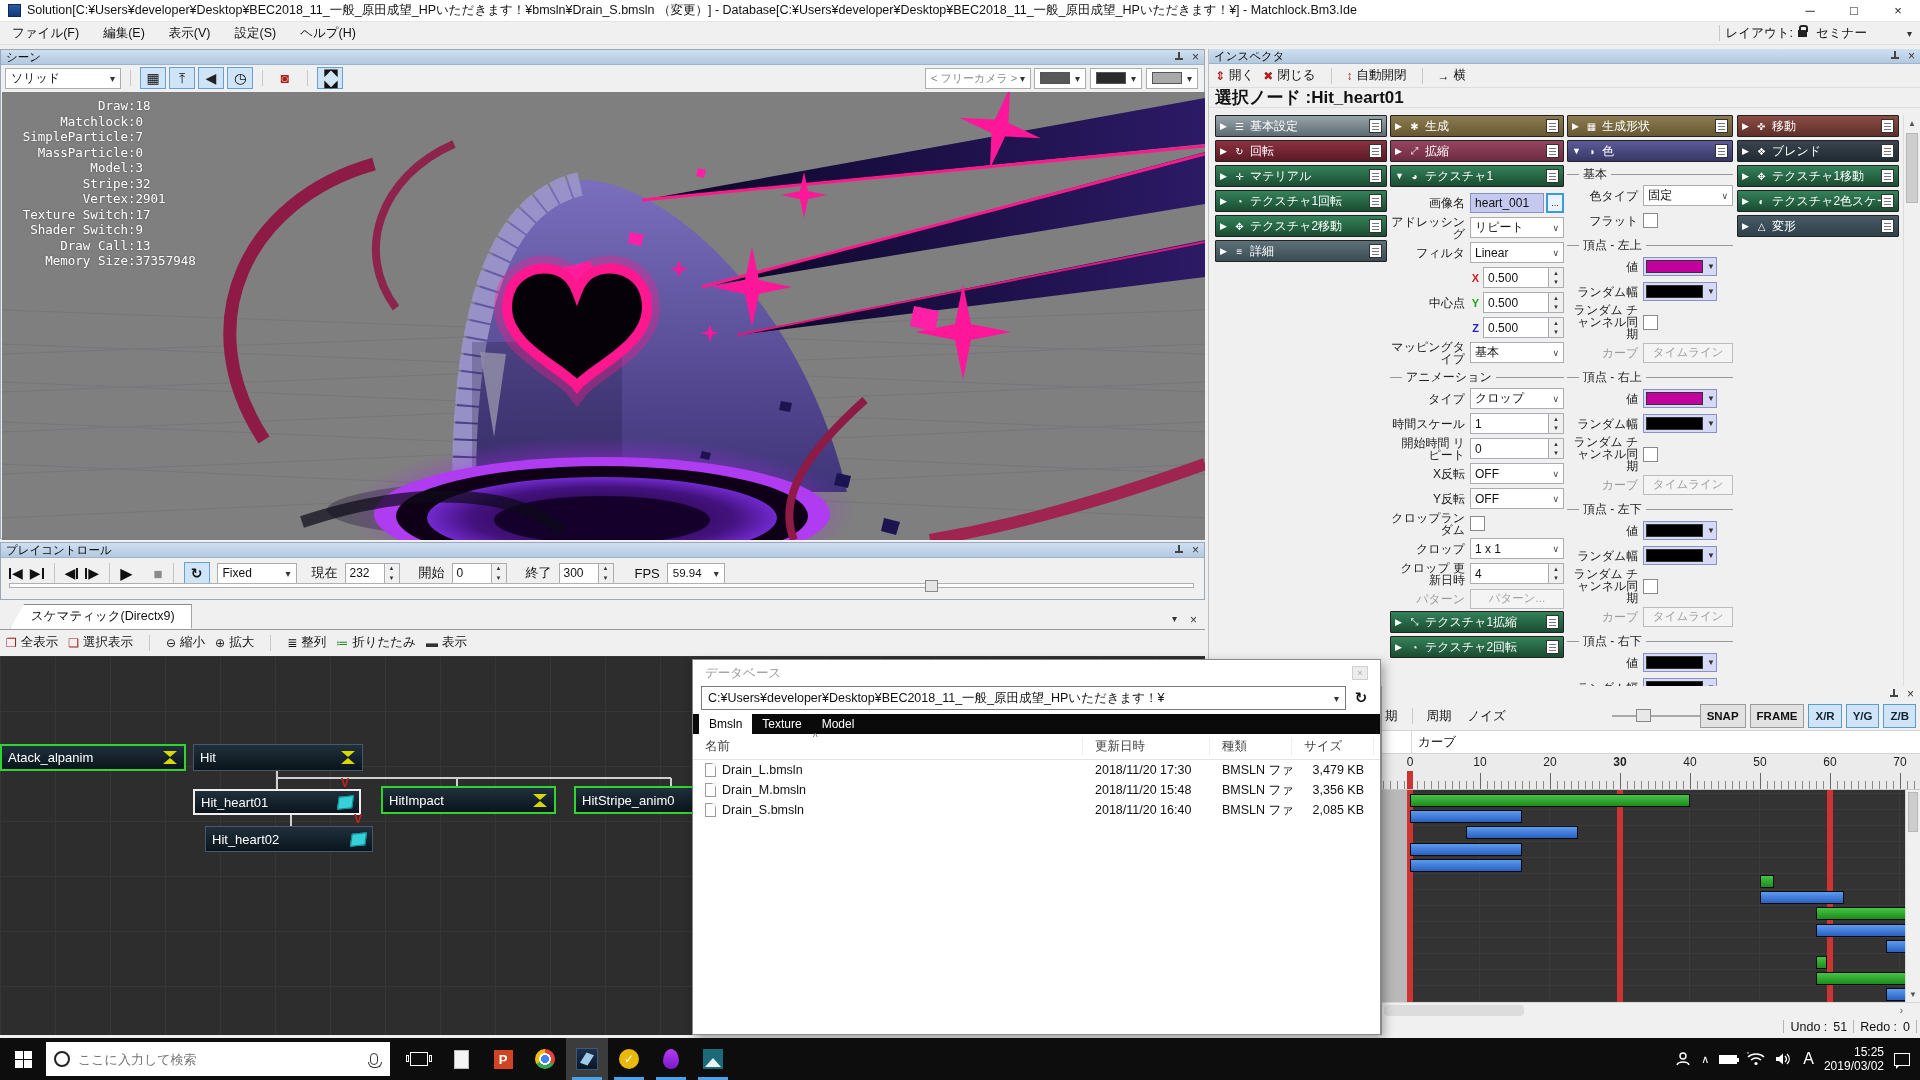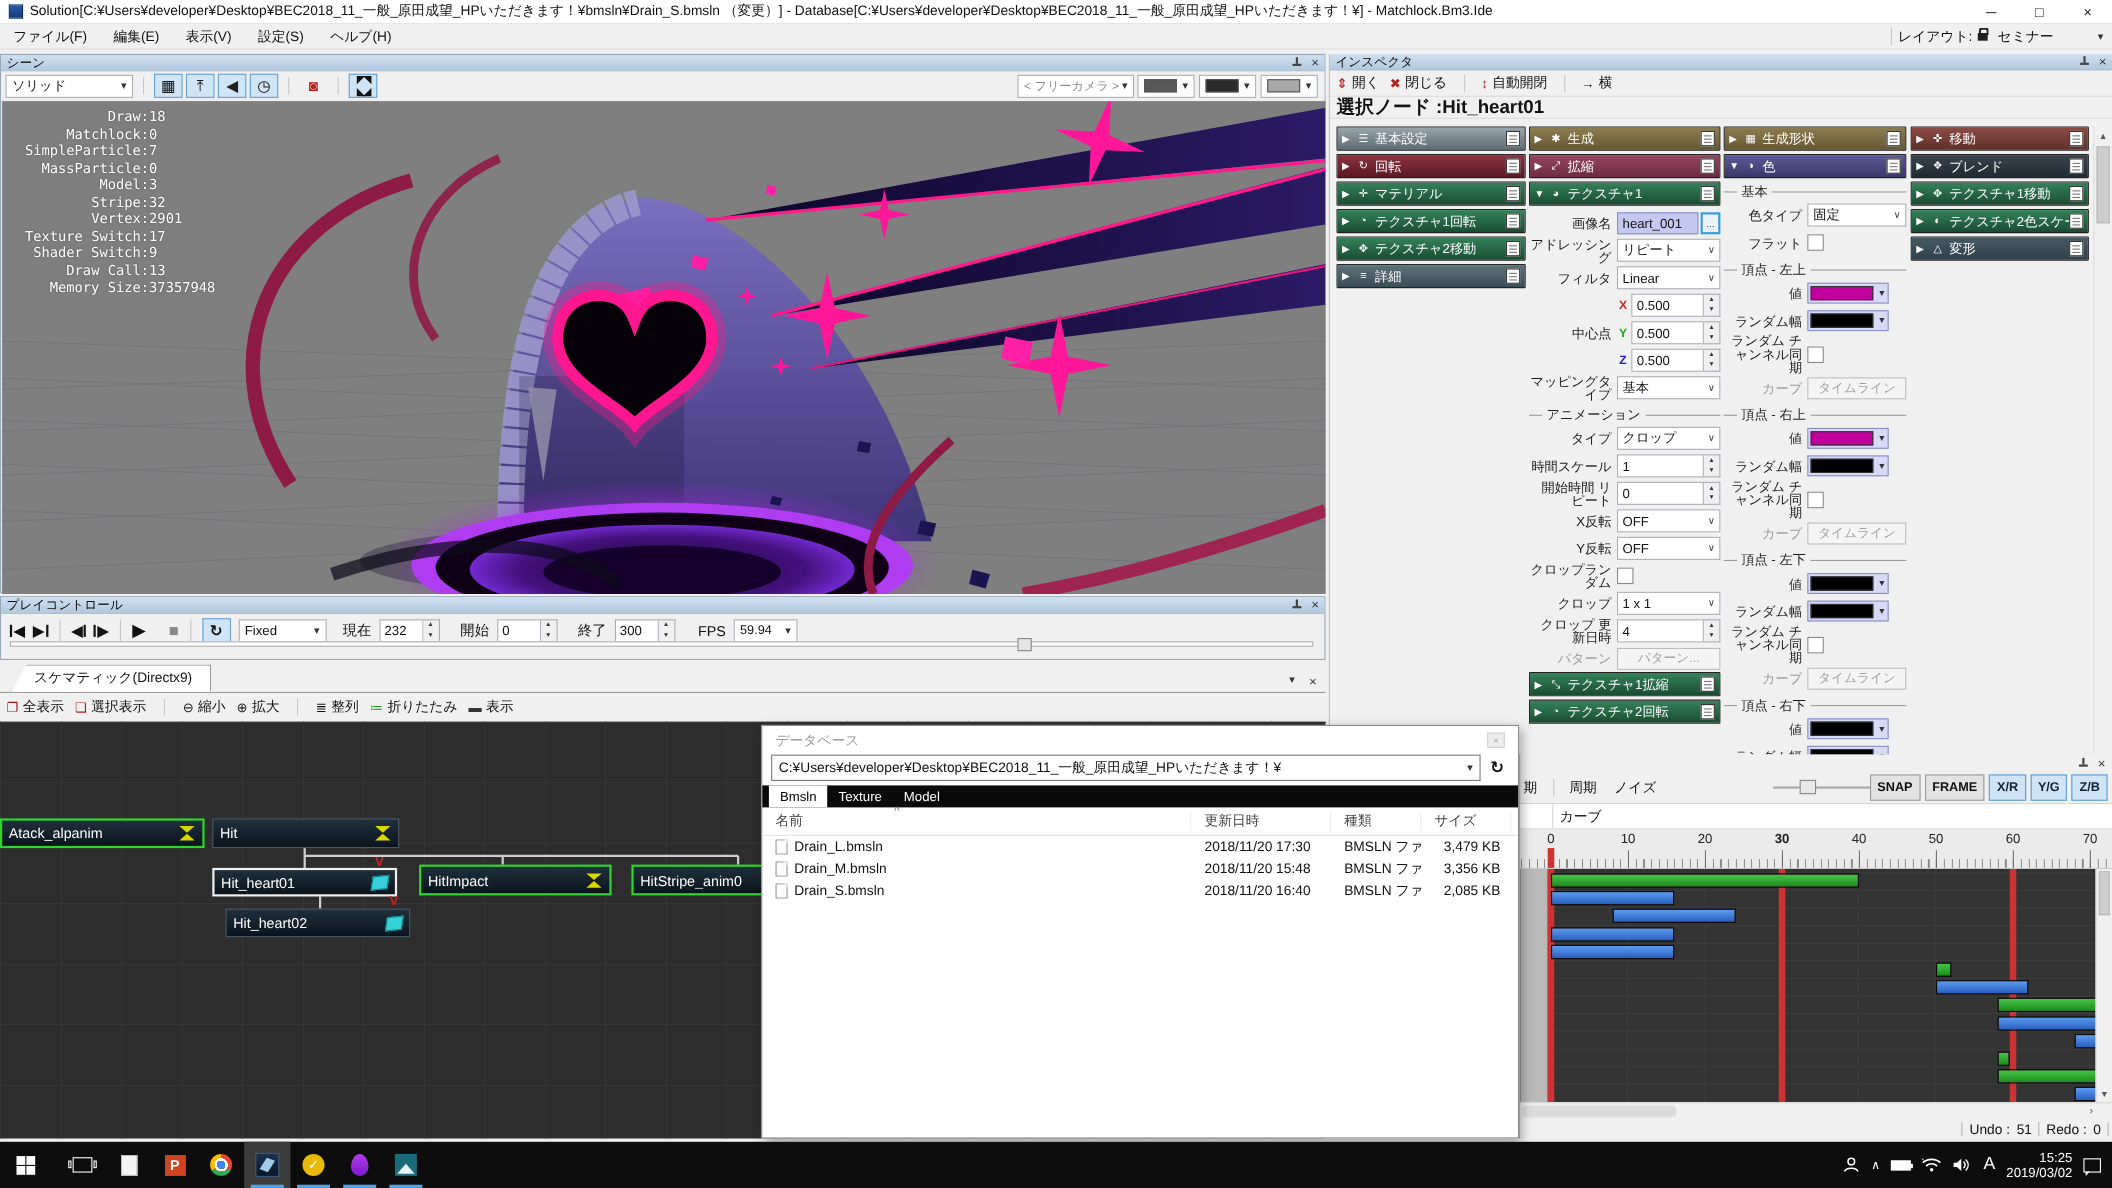--- a/index.html
+++ b/index.html
@@ -1127,20 +1127,25 @@
 
 <div class="abs" id="taskbar">
   <div id="start">
     <span class="winlogo">
         <i></i>
         <i></i>
         <i></i>
         <i></i>
       </span>
   </div>
+  <div id="searchbox">
+    <span class="cortana"></span>
+    <input type="text" placeholder="ここに入力して検索" style="">
+    <span class="mic"></span>
+  </div>
   <div id="tb-apps" style="display:flex;margin-left:8px">
       <div class="tb-app">
         <div style="width: 18px; height: 14px; border: 1.5px solid rgb(255, 255, 255); position: relative;">
           <div style="position: absolute; left: -5px; top: 2px; width: 3px; height: 7px; border: 1.2px solid rgb(255, 255, 255);"></div>
           <div style="position: absolute; right: -5px; top: 2px; width: 3px; height: 7px; border: 1.2px solid rgb(255, 255, 255);"></div>
         </div>
       </div>
       <div class="tb-app">
         <div style="width: 15px; height: 19px; background: rgb(244, 244, 244); border: 1px solid rgb(187, 187, 187);"></div>
       </div>

